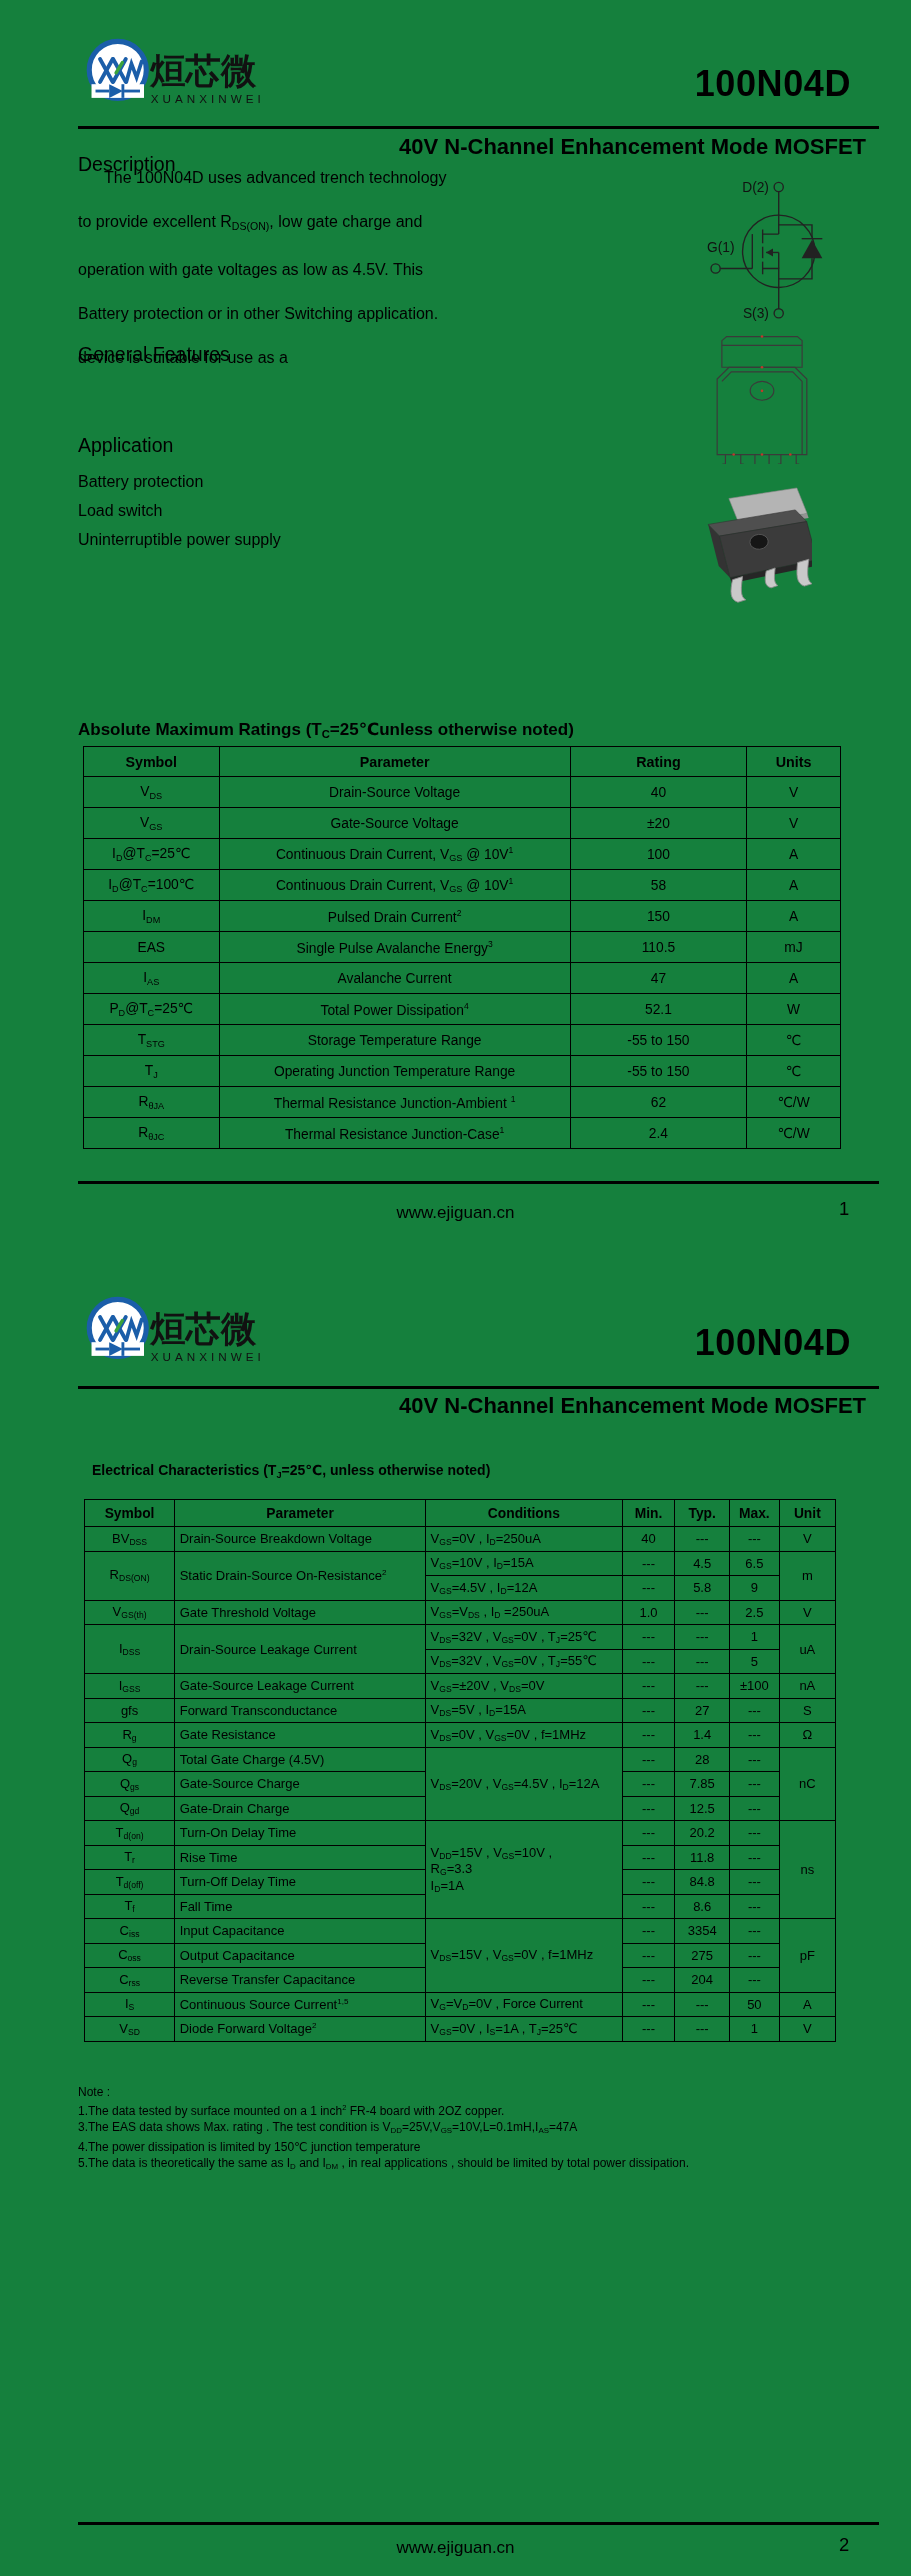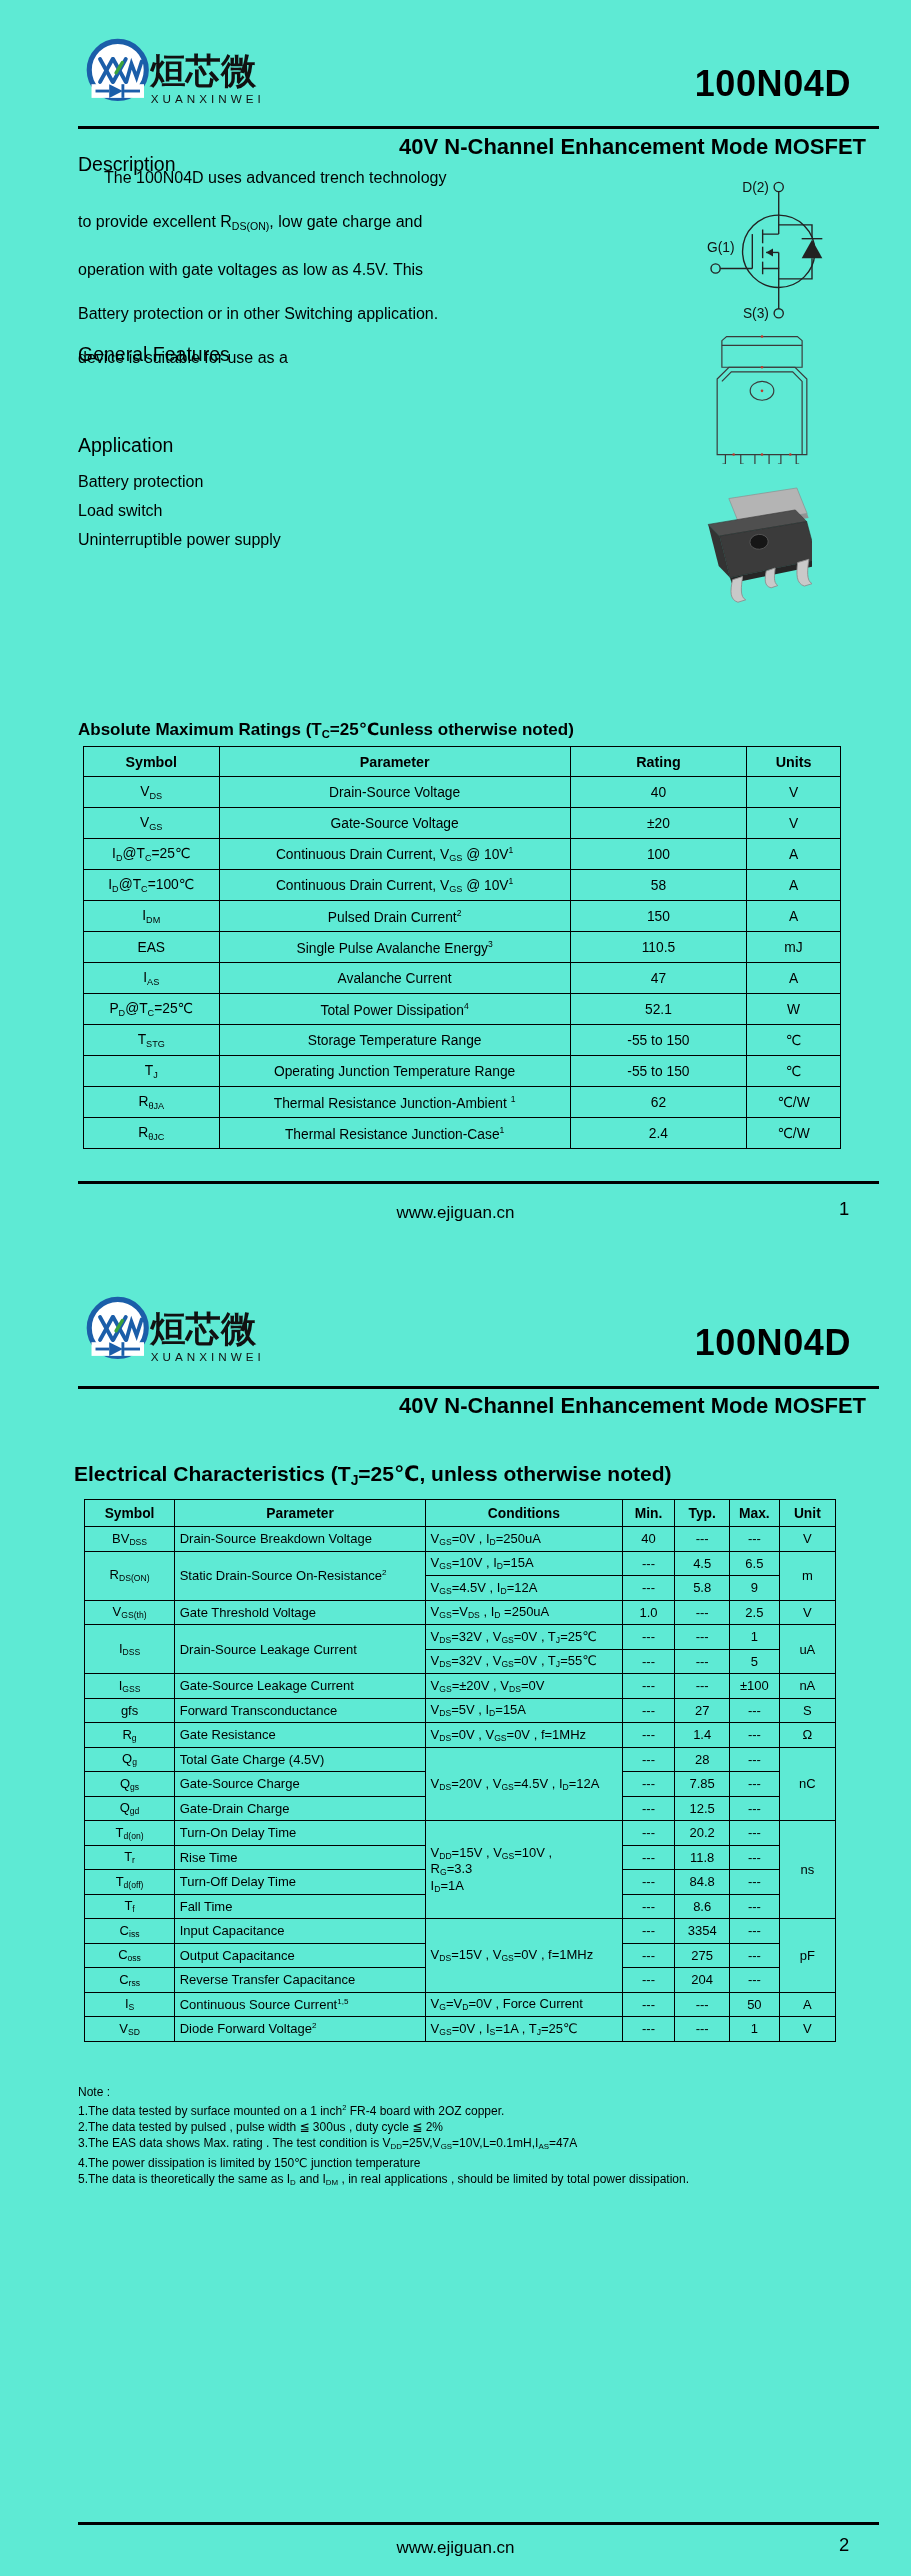--- a/index.html
+++ b/index.html
@@ -1,17 +1,17 @@
 <!DOCTYPE html>
 <html style="font-size:9.2px"><head>
 <meta charset="utf-8">
 <style>
   html,body{margin:0;padding:0;background:#e8e8e8;}
   .sheet{
-    position:relative;width:911px;height:2576px;background:#5eead4;
+    position:relative;width:911px;height:2576px;background:#15803d;
     font-family:"Liberation Sans","DejaVu Sans",sans-serif;color:#000;
     overflow:hidden;margin:0 auto;
   }
   .abs{position:absolute;}
   .rule{background:#000;height:2.9px;}
   .partnum{font-size:36px;font-weight:bold;letter-spacing:0.6px;}
   .subtitle{font-size:22px;font-weight:bold;}
   .sec-h{font-size:19.5px;font-weight:normal;}
   .tbl-title{font-size:17px;font-weight:bold;}
   .body-text .line{white-space:pre-wrap;}
@@ -27,21 +27,21 @@
   #p1-partnum{right:60px;top:63px;}
   #p2-partnum{right:60px;top:1322px;}
   #p1-rule{left:78px;top:126px;width:801px;}
   #p2-rule{left:78px;top:1386px;width:801px;}
   #p1-subtitle{right:45px;top:134px;}
   #p2-subtitle{right:45px;top:1393px;}
   #p1-symbol{left:680px;top:165px;width:198px;height:164px;}
   #p1-outline{left:703px;top:333px;width:118px;height:131px;}
   #p1-pkg3d{left:697px;top:485px;width:115px;height:123px;}
   #p1-amr-h{left:78px;top:719px;}
-  #p2-ec-h{left:74px;top:1462px;font-size:21px;}
+  #p2-ec-h{left:92px;top:1462px;font-size:14px;}
   table{border-collapse:collapse;table-layout:fixed;position:absolute;text-align:center;}
   td,th{vertical-align:middle;white-space:pre-line;overflow:hidden;}
   .l{text-align:left;}
   #p1-table{left:83px;top:746px;width:758px;border:1.7px solid #000;}
   #p1-table th{height:29px;font-size:14.3px;font-weight:bold;border:1.1px solid #000;border-bottom:1.7px solid #000;padding:0 3.4px;}
   #p1-table td{height:30px;font-size:13.8px;border:1.1px solid #000;padding:0 3.4px;}
   #p2-table{left:84px;top:1499px;width:752px;border:1.7px solid #000;}
   #p2-table th{height:26px;font-size:13.8px;font-weight:bold;border:0.6px solid #000;border-left-width:1.1px;border-right-width:1.1px;border-bottom:1.7px solid #000;padding:0 3.4px;}
   #p2-table td{height:23.5px;font-size:13px;border:0.6px solid #000;border-left-width:1.1px;border-right-width:1.1px;padding:0 4.6px;}
   #p2-table tr.thick>td{border-top:1.7px solid #000;}
@@ -491,21 +491,20 @@
           <td>1</td>
           <td>V</td>
         </tr>
       </tbody>
     </table>
 
   <div id="p2-notes" class="abs">
     <div id="p2-notes-h">Note :</div>
     <div>
         <div class="line">1.The data tested by surface mounted on a 1 inch<sup>2</sup> FR-4 board with 2OZ copper.</div>
-        <div class="line">2.The data tested by pulsed , pulse width ≦ 300us , duty cycle ≦ 2%</div>
         <div class="line">3.The EAS data shows Max. rating . The test condition is V<sub>DD</sub>=25V,V<sub>GS</sub>=10V,L=0.1mH,I<sub>AS</sub>=47A</div>
         <div class="line">4.The power dissipation is limited by 150℃ junction temperature</div>
         <div class="line">5.The data is theoretically the same as I<sub>D</sub> and I<sub>DM</sub> , in real applications , should be limited by total power dissipation.</div>
       </div>
   </div>
 
   <div id="p2-footer-rule" class="abs footer-rule"></div>
   <div id="p2-footer-url" class="abs footer-url">www.ejiguan.cn</div>
   <div id="p2-footer-page" class="abs footer-page">2</div>
 

